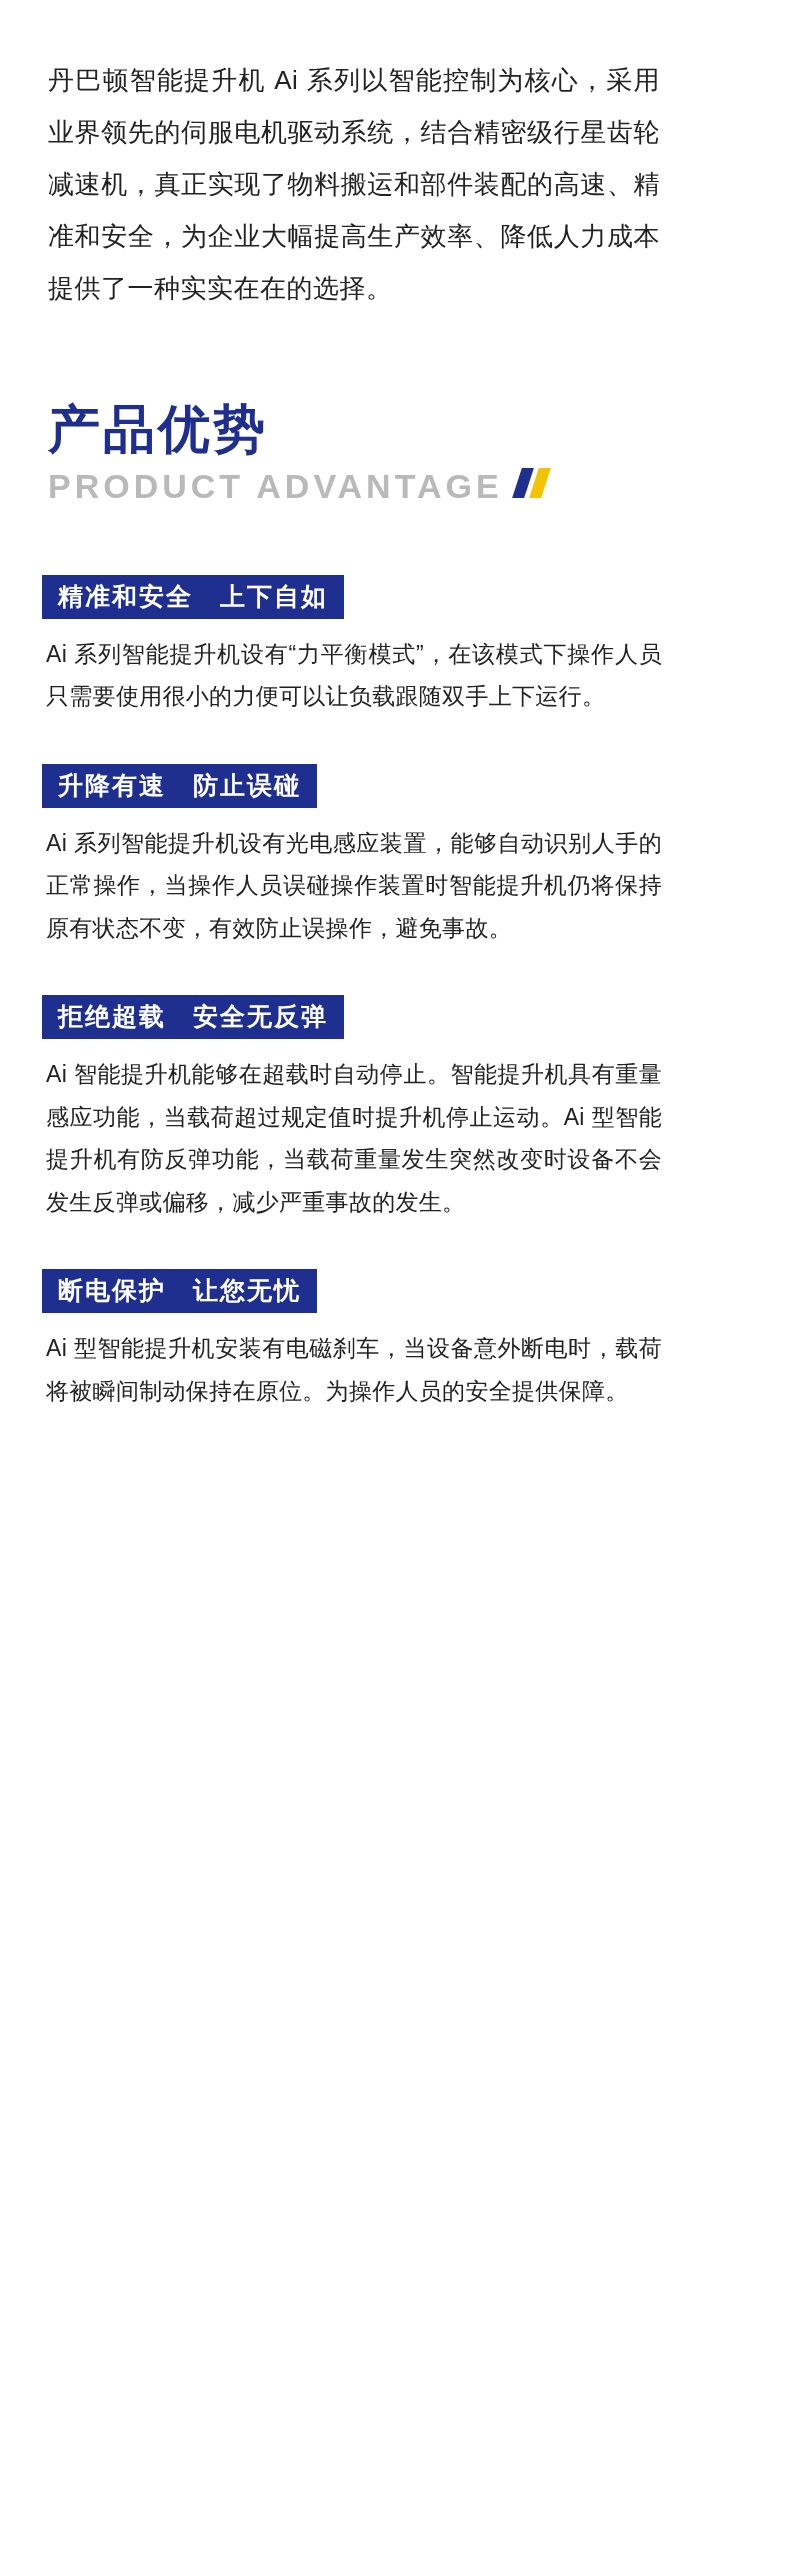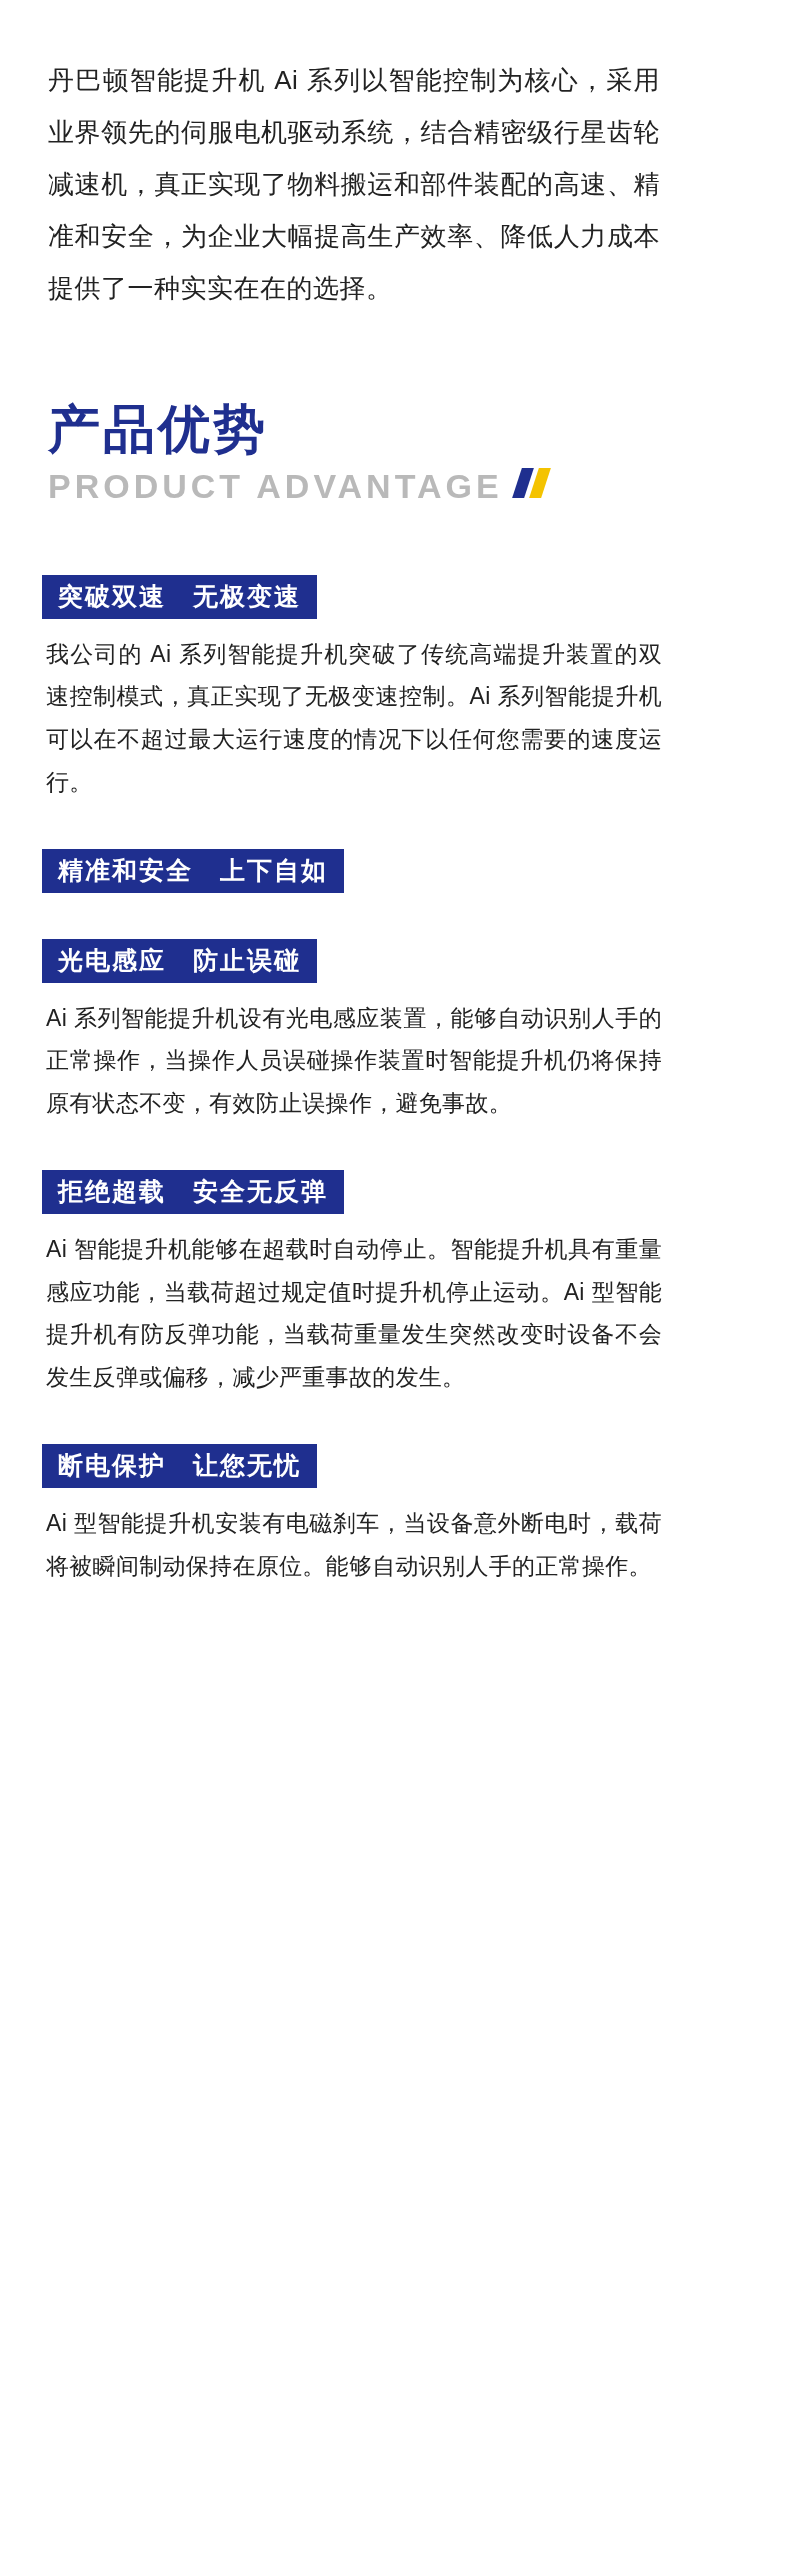--- a/index.html
+++ b/index.html
@@ -120,41 +120,38 @@
       <div class="en">PRODUCT ADVANTAGE</div>
       <div class="slash-mark">
         <span class="s-blue"></span>
         <span class="s-yellow"></span>
       </div>
     </div>
   </div>
 
   <div class="advantages">
 
-    <div class="adv-item">
-      <div class="adv-title">突破双速　无极变速</div>
-      <div class="adv-body">我公司的 Ai 系列智能提升机突破了传统高端提升装置的双速控制模式，真正实现了无极变速控制。Ai 系列智能提升机可以在不超过最大运行速度的情况下以任何您需要的速度运行。</div>
-    </div>
 
     <div class="adv-item">
     </div>
 
     <div class="adv-item">
       <div class="adv-title">精准和安全　上下自如</div>
+      <div class="adv-body">Ai 系列智能提升机设有“力平衡模式”，在该模式下操作人员只需要使用很小的力便可以让负载跟随双手上下运行。</div>
     </div>
 
     <div class="adv-item">
-      <div class="adv-title">光电感应　防止误碰</div>
+      <div class="adv-title">升降有速　防止误碰</div>
       <div class="adv-body">Ai 系列智能提升机设有光电感应装置，能够自动识别人手的正常操作，当操作人员误碰操作装置时智能提升机仍将保持原有状态不变，有效防止误操作，避免事故。</div>
     </div>
 
     <div class="adv-item">
       <div class="adv-title">拒绝超载　安全无反弹</div>
       <div class="adv-body">Ai 智能提升机能够在超载时自动停止。智能提升机具有重量感应功能，当载荷超过规定值时提升机停止运动。Ai 型智能提升机有防反弹功能，当载荷重量发生突然改变时设备不会发生反弹或偏移，减少严重事故的发生。</div>
     </div>
 
     <div class="adv-item">
       <div class="adv-title">断电保护　让您无忧</div>
-      <div class="adv-body">Ai 型智能提升机安装有电磁刹车，当设备意外断电时，载荷将被瞬间制动保持在原位。能够自动识别人手的正常操作。</div>
+      <div class="adv-body">Ai 型智能提升机安装有电磁刹车，当设备意外断电时，载荷将被瞬间制动保持在原位。为操作人员的安全提供保障。</div>
     </div>
 
   </div>
 </div>
 
 </body></html>

